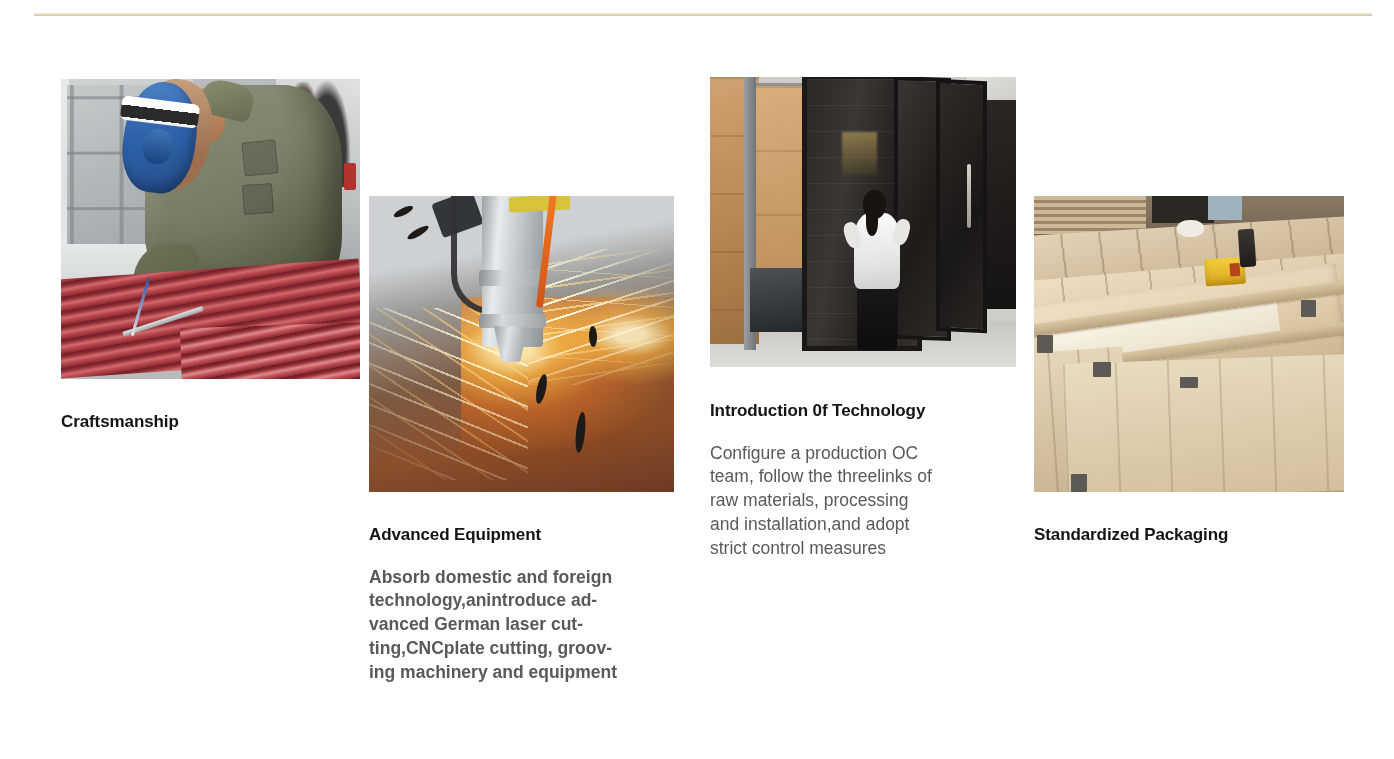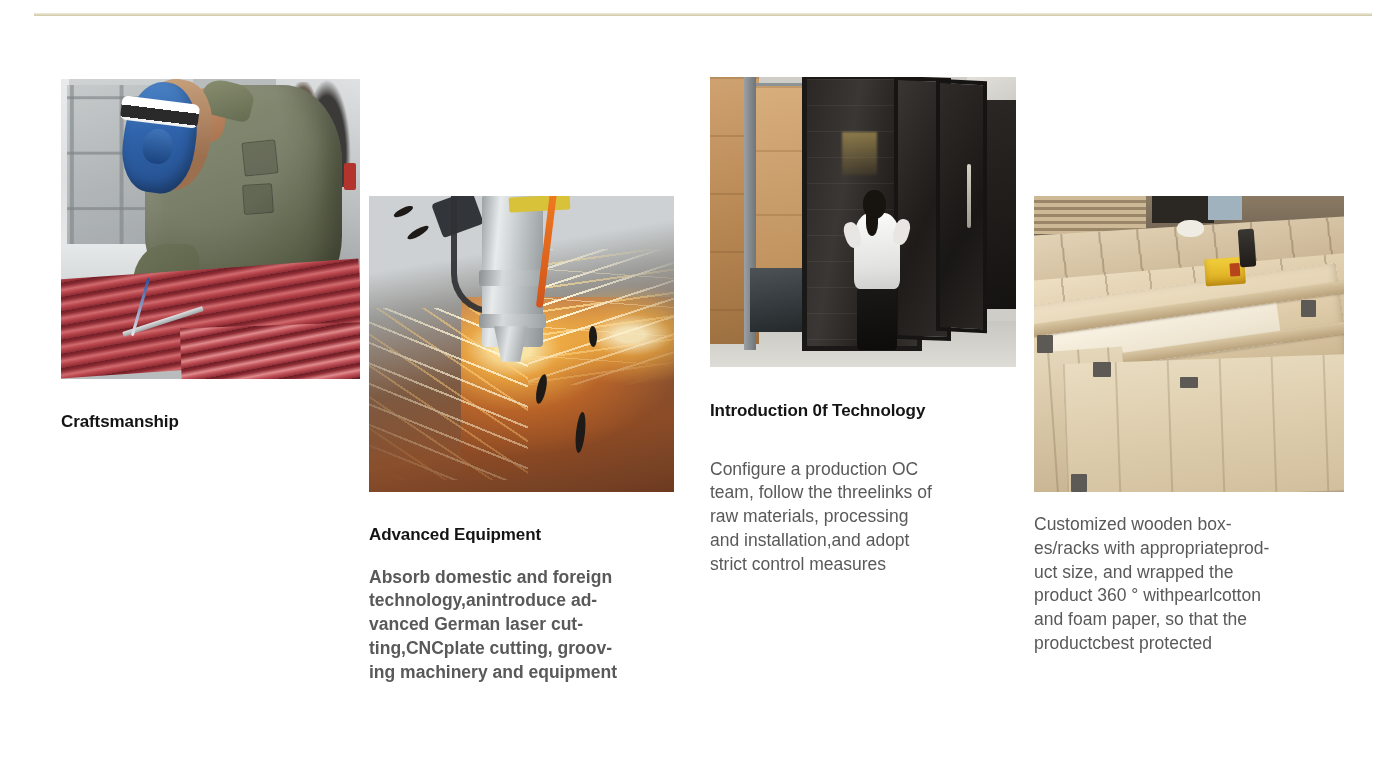--- a/index.html
+++ b/index.html
@@ -58,21 +58,21 @@
   #card-craftsmanship  .card-body  { margin-top: 21px; width: 300px; }
 
   #card-equipment           { left: 369px;  top: 196px; width: 310px; }
   #card-equipment .card-photo { width: 305px; height: 296px; }
   #card-equipment .card-title { margin-top: 34px; }
   #card-equipment .card-body  { margin-top: 21px; width: 305px; font-weight: bold; }
 
   #card-technology          { left: 710px;  top: 77px;  width: 310px; }
   #card-technology .card-photo { width: 306px; height: 290px; }
   #card-technology .card-title { margin-top: 35px; }
-  #card-technology .card-body  { margin-top: 37px; width: 300px; }
+  #card-technology .card-body  { margin-top: 21px; width: 300px; }
 
   #card-packaging           { left: 1034px; top: 196px; width: 315px; }
   #card-packaging .card-photo { width: 310px; height: 296px; }
   #card-packaging .card-title { margin-top: 34px; }
   #card-packaging .card-body  { margin-top: 21px; width: 310px; }
 
   
   .ph-weld { background: #b9bcbd; }
   .ph-weld .w-bg-left {
     position: absolute; left: 0; top: 0; width: 44%; height: 72%;
@@ -576,19 +576,14 @@
     <div class="c-main-front"></div>
     <div class="c-bracket b1"></div>
     <div class="c-bracket b2"></div>
     <div class="c-bracket b3"></div>
     <div class="c-bracket b4"></div>
     <div class="c-bracket b5"></div>
     <div class="c-bag"></div>
     <div class="c-toolbox"></div>
     <div class="c-drill"></div>
   </div>
-  <div class="card-body">Customized wooden box-
-es/racks with appropriateprod-
-uct size, and wrapped the
-product 360 °   withpearlcotton
-and foam paper, so that the
-productcbest protected</div>
+  <div class="card-title">Standardized Packaging</div>
 </div>
 
 </body></html>

